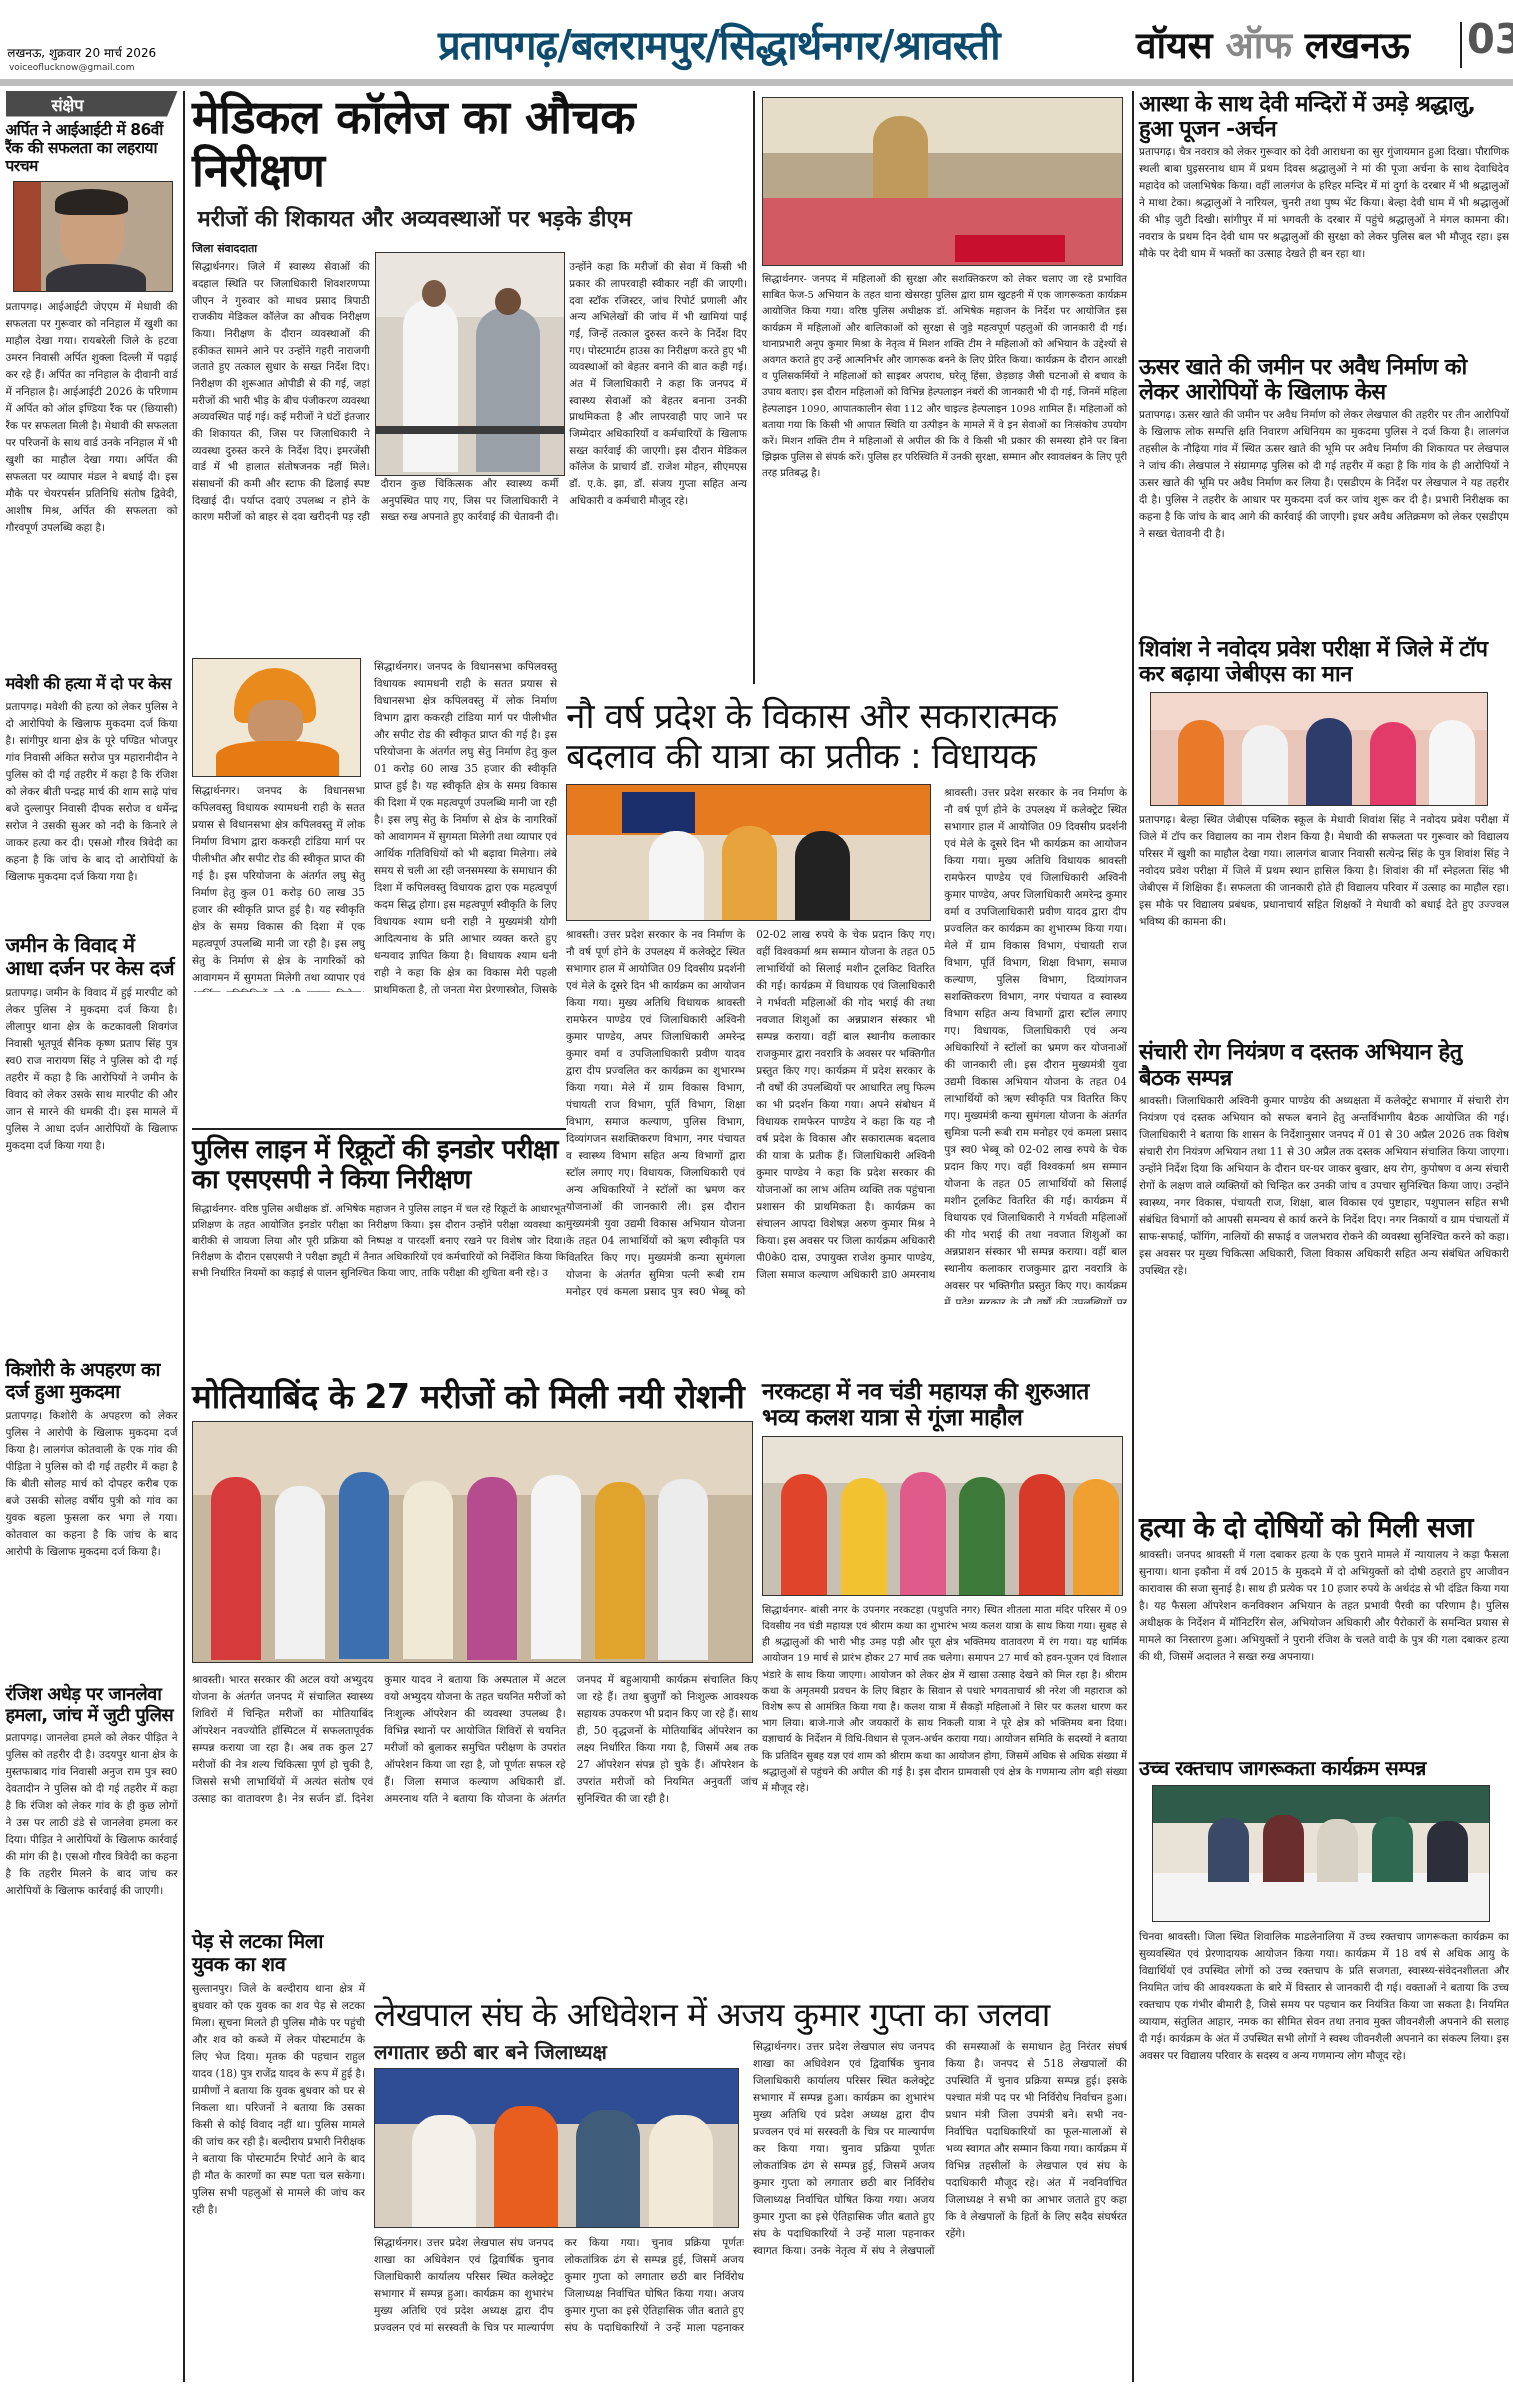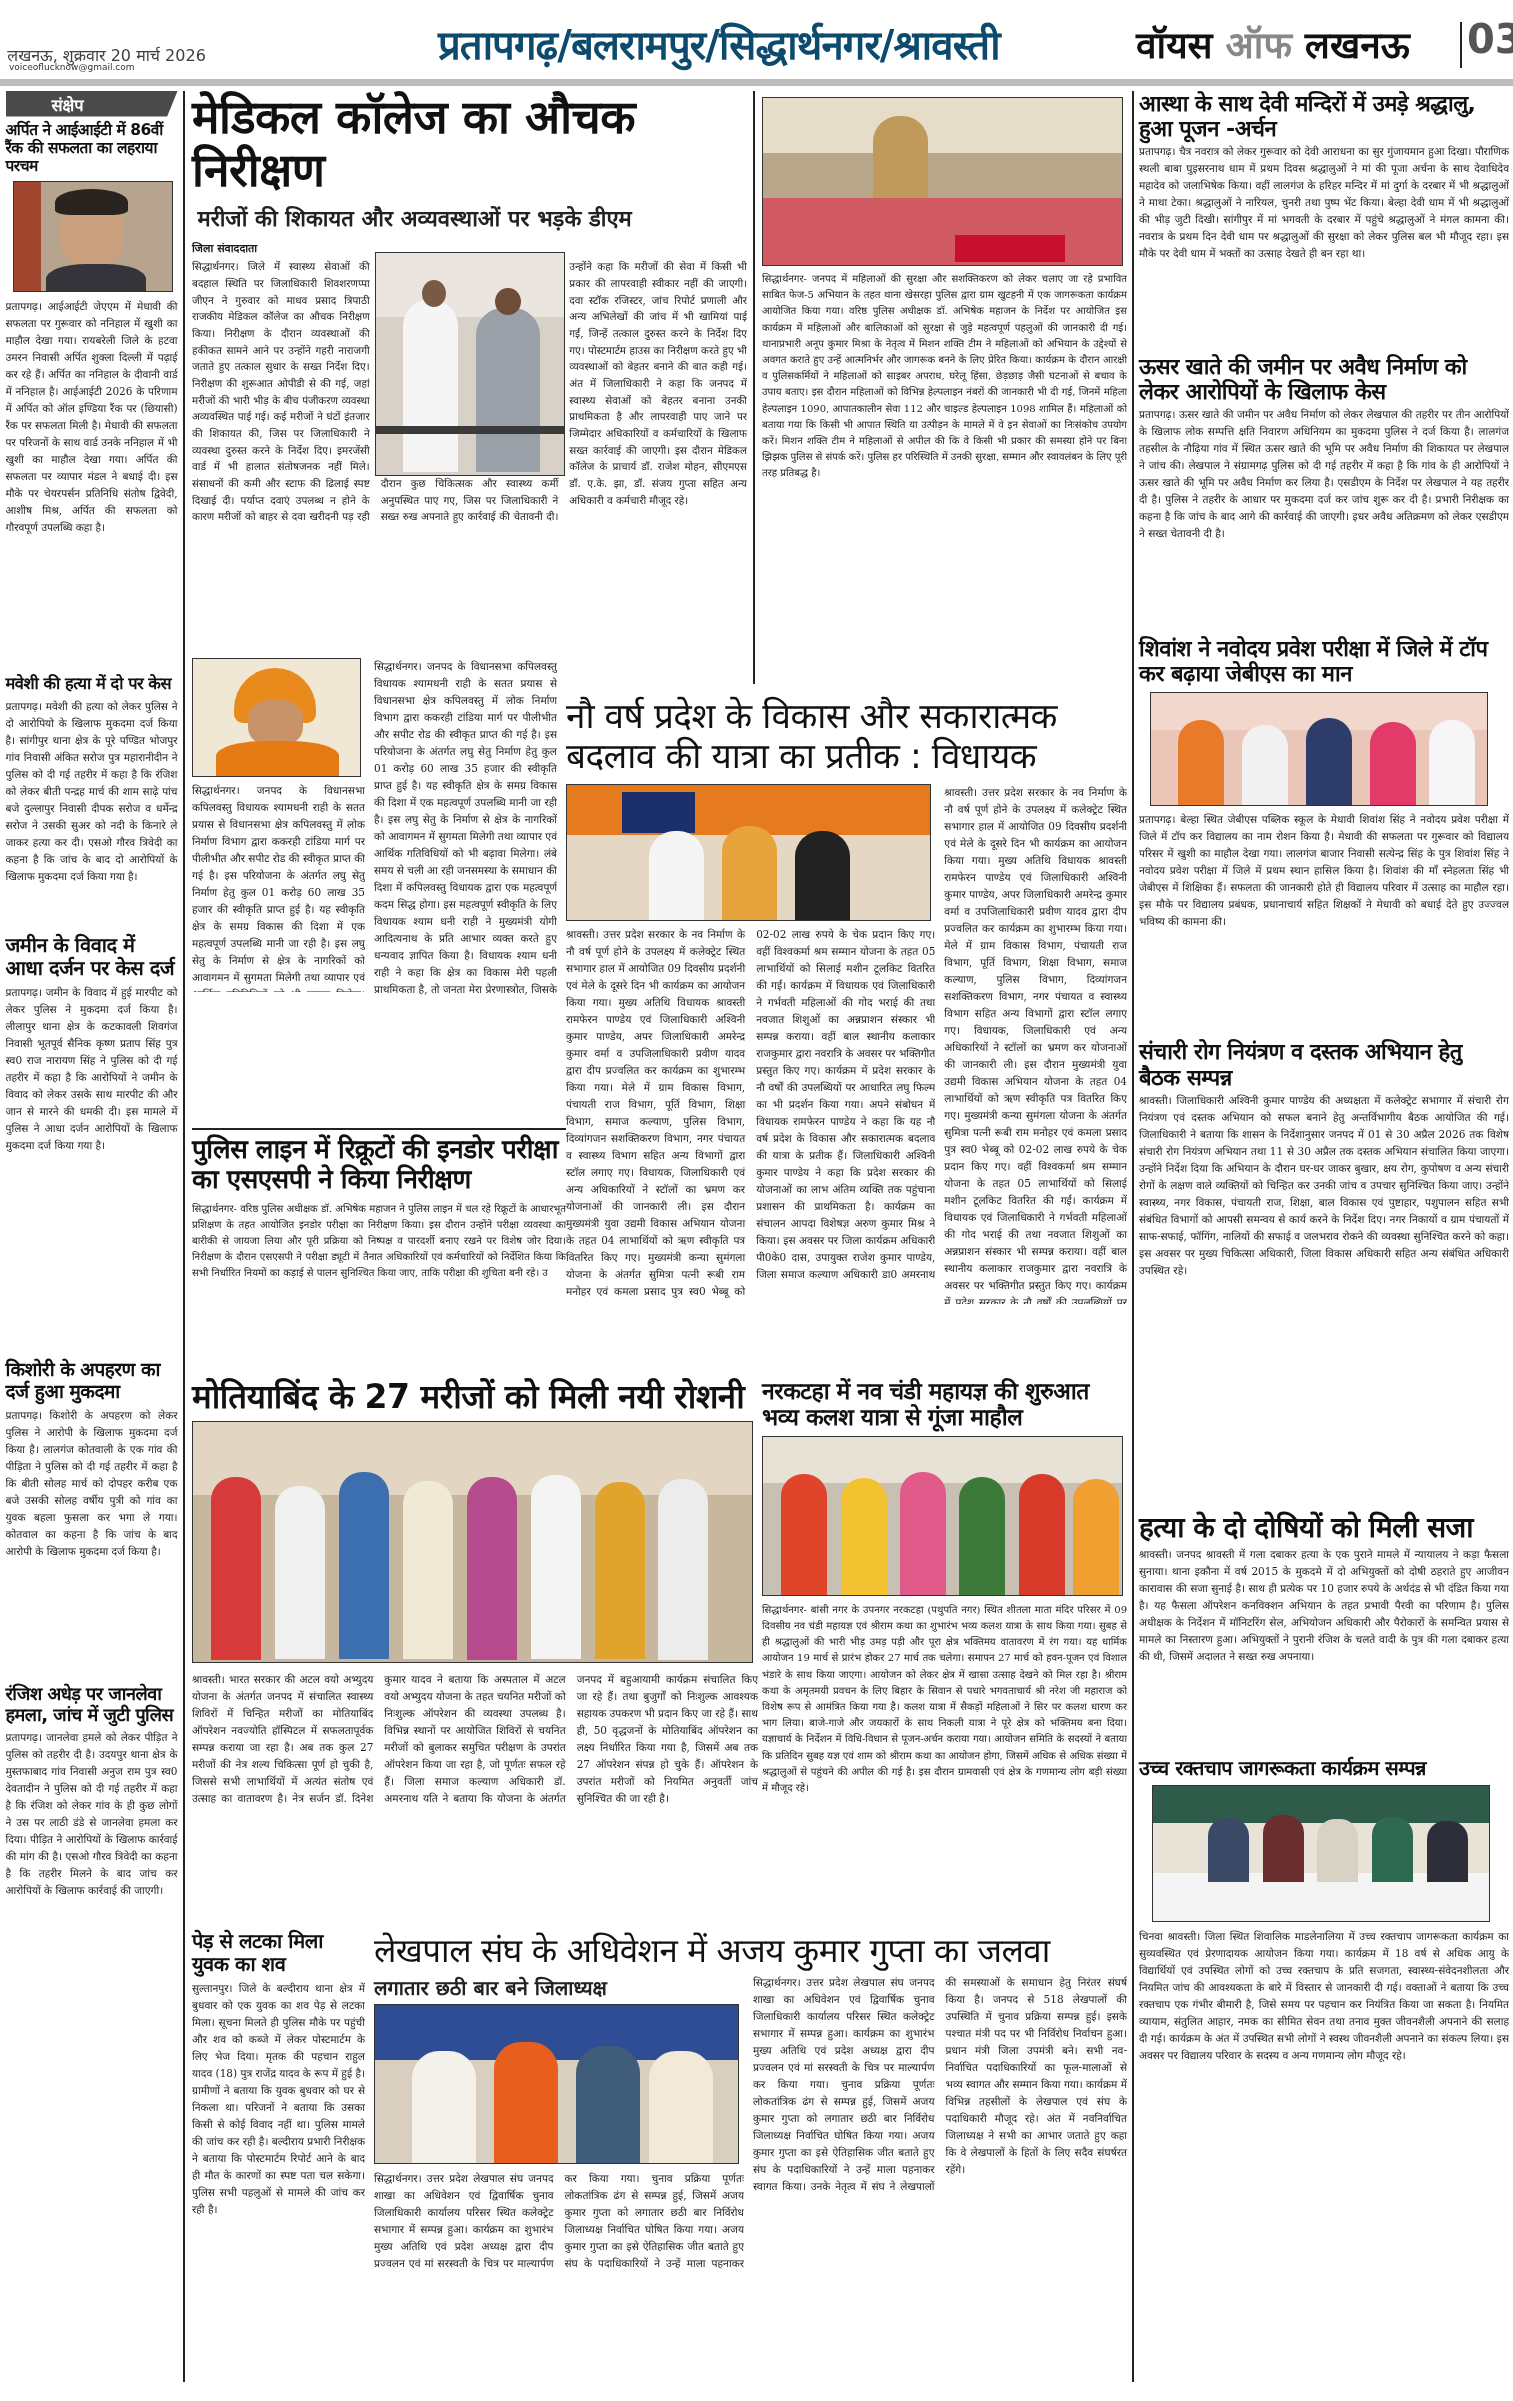--- a/index.html
+++ b/index.html
@@ -1,20 +1,20 @@
 <!DOCTYPE html>
 <html style="font-size:14.6px"><head>
 <meta charset="utf-8">
 <style>
   * { box-sizing: border-box; margin: 0; padding: 0; }
   html, body { width: 1513px; height: 2401px; background: #fff; overflow: hidden; }
   body { font-family: "DejaVu Sans", sans-serif; color: #1a1a1a; position: relative; }
 
   .masthead { position: absolute; left: 0; top: 0; width: 1513px; height: 84px; }
-  .mh-date { position: absolute; left: 7.3px; top: 44px; font-size: 16px; color: #404040; }
+  .mh-date { position: absolute; left: 7.3px; top: 44px; font-size: 12px; color: #000000; }
   .mh-email { position: absolute; left: 9px; top: 62px; font-size: 9px; color: #333; }
   .mh-districts { position: absolute; left: 438px; top: 16.4px; font-size: 40px; font-weight: bold; color: #0c4a6e; letter-spacing: -0.9px; }
   .mh-brand { position: absolute; left: 1136px; top: 18px; font-size: 37px; font-weight: bold; color: #111; }
   .mh-brand .of { color: #888; }
   .mh-sep { position: absolute; left: 1460px; top: 22px; width: 1.8px; height: 46px; background: #222; }
   .mh-page { position: absolute; left: 1467px; top: 16.4px; font-size: 40px; font-weight: bold; color: #555; }
   .mh-rule { position: absolute; left: 0; top: 79px; width: 1513px; height: 7.3px; background: #bdbdbd; }
 
   .col { position: absolute; top: 91px; }
   .vline { position: absolute; top: 91px; width: 1.8px; background: #222; }
@@ -139,21 +139,21 @@
     <div class="ph" style="left:465px;top:57px;width:50px;height:181px;background:#ececec;border-radius:23px 23px 0 0;"></div>
   </div>
   <p class="body cols3" style="height:267px;margin-top:7.3px;">श्रावस्ती। भारत सरकार की अटल वयो अभ्युदय योजना के अंतर्गत जनपद में संचालित स्वास्थ्य शिविरों में चिन्हित मरीजों का मोतियाबिंद ऑपरेशन नवज्योति हॉस्पिटल में सफलतापूर्वक सम्पन्न कराया जा रहा है। अब तक कुल 27 मरीजों की नेत्र शल्य चिकित्सा पूर्ण हो चुकी है, जिससे सभी लाभार्थियों में अत्यंत संतोष एवं उत्साह का वातावरण है। नेत्र सर्जन डॉ. दिनेश कुमार यादव ने बताया कि अस्पताल में अटल वयो अभ्युदय योजना के तहत चयनित मरीजों को निःशुल्क ऑपरेशन की व्यवस्था उपलब्ध है। विभिन्न स्थानों पर आयोजित शिविरों से चयनित मरीजों को बुलाकर समुचित परीक्षण के उपरांत ऑपरेशन किया जा रहा है, जो पूर्णतः सफल रहे हैं। जिला समाज कल्याण अधिकारी डॉ. अमरनाथ यति ने बताया कि योजना के अंतर्गत जनपद में बहुआयामी कार्यक्रम संचालित किए जा रहे हैं। तथा बुजुर्गों को निःशुल्क आवश्यक सहायक उपकरण भी प्रदान किए जा रहे हैं। साथ ही, 50 वृद्धजनों के मोतियाबिंद ऑपरेशन का लक्ष्य निर्धारित किया गया है, जिसमें अब तक 27 ऑपरेशन संपन्न हो चुके हैं। ऑपरेशन के उपरांत मरीजों को नियमित अनुवर्ती जांच सुनिश्चित की जा रही है।</p>
 </article>
 
 <article class="col" style="left:192px;top:1930px;width:173px;">
   <h2 class="hl" style="font-size:20px;">पेड़ से लटका मिला युवक का शव</h2>
   <p class="body" style="height:402px;margin-top:3.7px;">सुल्तानपुर। जिले के बल्दीराय थाना क्षेत्र में बुधवार को एक युवक का शव पेड़ से लटका मिला। सूचना मिलते ही पुलिस मौके पर पहुंची और शव को कब्जे में लेकर पोस्टमार्टम के लिए भेज दिया। मृतक की पहचान राहुल यादव (18) पुत्र राजेंद्र यादव के रूप में हुई है। ग्रामीणों ने बताया कि युवक बुधवार को घर से निकला था। परिजनों ने बताया कि उसका किसी से कोई विवाद नहीं था। पुलिस मामले की जांच कर रही है। बल्दीराय प्रभारी निरीक्षक ने बताया कि पोस्टमार्टम रिपोर्ट आने के बाद ही मौत के कारणों का स्पष्ट पता चल सकेगा। पुलिस सभी पहलुओं से मामले की जांच कर रही है।</p>
 </article>
 
-<article class="col" style="left:374px;top:1932px;width:756px;">
+<article class="col" style="left:374px;top:1996px;width:756px;">
   <h2 class="hl" style="font-size:33px;font-weight:normal;">लेखपाल संघ के अधिवेशन में अजय कुमार गुप्ता का जलवा</h2>
   <div style="display:flex;gap:9px;margin-top:3.7px;">
     <div style="width:370px;">
       <h3 class="sub" style="font-size:20px;">लगातार छठी बार बने जिलाध्यक्ष</h3>
       <div class="photo" style="width:365px;height:160px;margin-top:3.7px;background:#d9cfc0;">
         <div class="ph" style="left:0;top:0;width:365px;height:55px;background:#2f4d94;"></div>
         <div class="ph" style="left:37px;top:46px;width:64px;height:114px;background:#f4f1ea;border-radius:27px 27px 0 0;"></div>
         <div class="ph" style="left:119px;top:37px;width:64px;height:123px;background:#e85e1e;border-radius:27px 27px 0 0;"></div>
         <div class="ph" style="left:201px;top:41px;width:64px;height:119px;background:#3f5d7a;border-radius:27px 27px 0 0;"></div>
         <div class="ph" style="left:274px;top:46px;width:64px;height:114px;background:#f2e9d8;border-radius:27px 27px 0 0;"></div>

